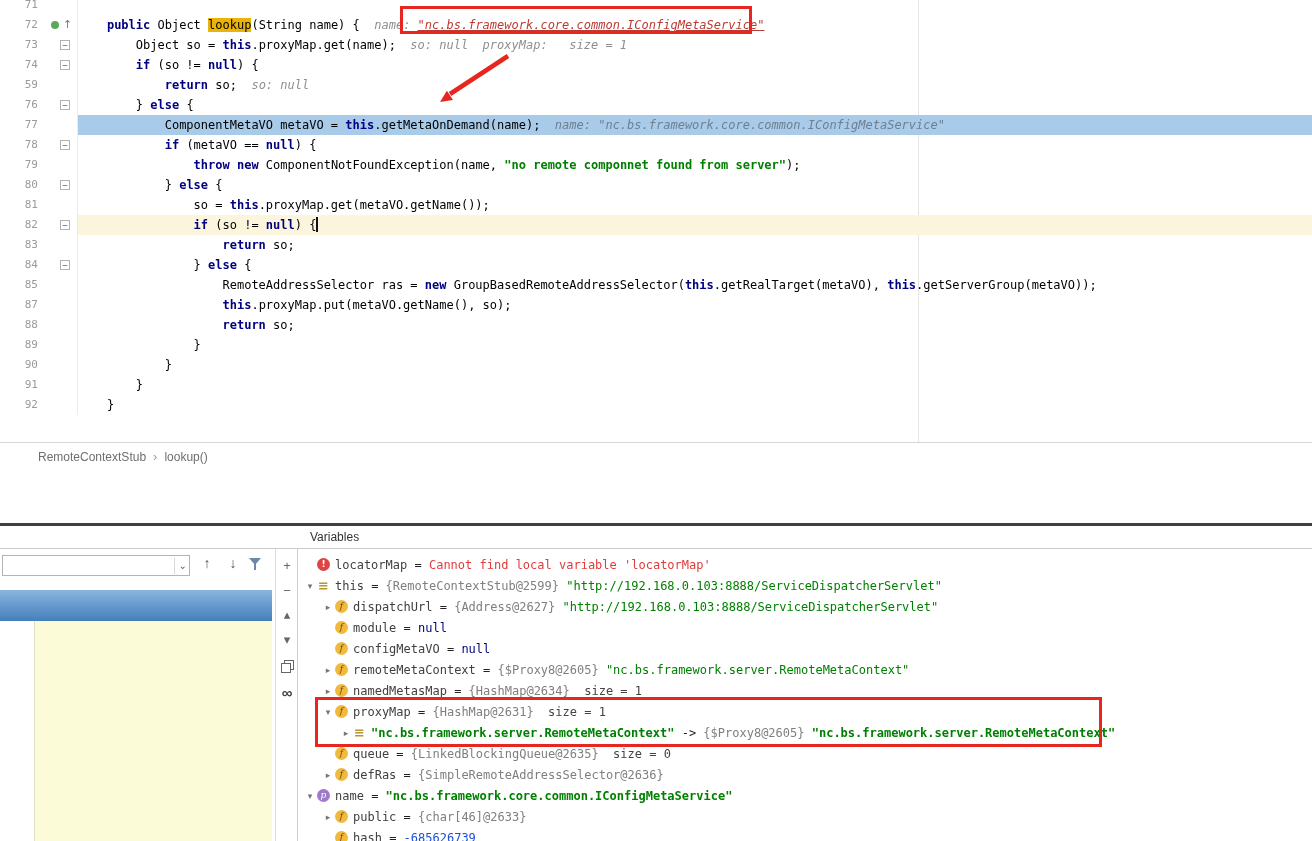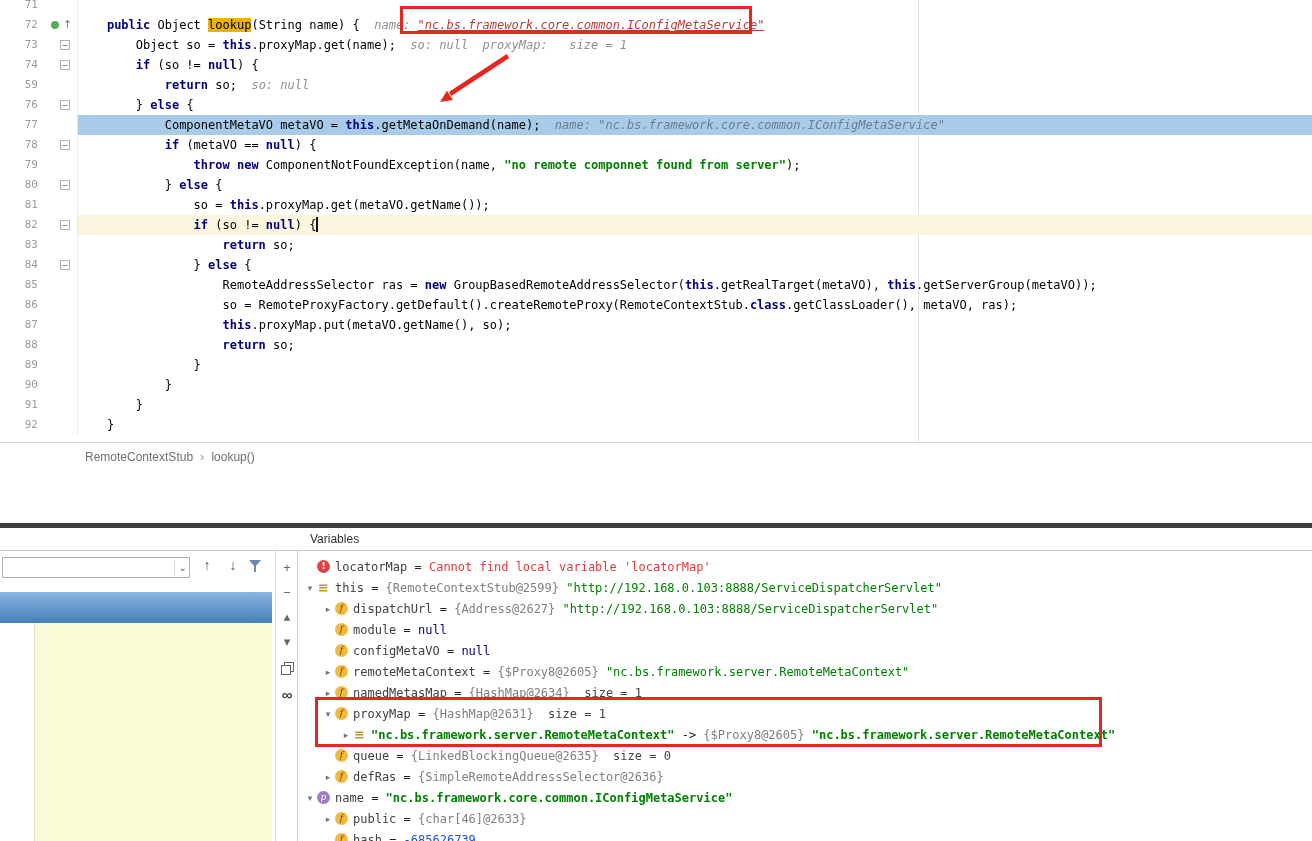--- a/index.html
+++ b/index.html
@@ -25,29 +25,29 @@
   .tk-kw{color:#000080;font-weight:bold}
   .tk-pl{color:#000}
   .tk-str{color:#008000;font-weight:bold}
   .tk-sel{background:#eab308}
   .tk-hintlbl{color:#8f8f8f;font-style:italic}
   .hl-exec .tk-hintlbl{color:#6e7f90}
   .tk-hintred{color:#bc3a32;font-style:italic;text-decoration:underline}
   .tk-cursor{display:inline-block;width:0;border-left:2px solid #111;height:15px;vertical-align:-3px}
 
   
-  .crumbs{height:27px;display:flex;align-items:center;padding-left:85px;gap:7px;
+  .crumbs{height:27px;display:flex;align-items:center;padding-left:38px;gap:7px;
     font-size:12px;color:#6f6f6f;background:#fff}
   .crumb-sep{color:#9a9a9a;font-size:13px}
 
   
   .spacer{height:53px;background:#fff}
 
   
-  .dbg{height:318px;border-top:5px solid #404040;background:#fff;position:relative}
+  .dbg{height:318px;border-top:3px solid #404040;background:#fff;position:relative}
   .dbg-header{height:23px;border-bottom:1px solid #c9c9c9;line-height:23px;
     padding-left:310px;font-size:12px;color:#333}
   .dbg-content{position:relative;height:294px}
 
   .left-zone{position:absolute;left:0;top:0;width:298px;height:100%;
     border-right:1px solid #cfcfcf;background:#fff}
   .combo{position:absolute;left:2px;top:6px;width:188px;height:21px;border:1px solid #b3b3b3;
     background:#fff}
   .combo-arrow{position:absolute;right:2px;top:2px;color:#666;font-size:10px;
     border-left:1px solid #d9d9d9;padding-left:4px;line-height:16px}
@@ -112,21 +112,20 @@
       <div class="cl"><span class="ln">76</span><span class="gut"><span class="mk mk-fold">−</span></span><span class="body"><span class="tk-pl">        } </span><span class="tk-kw">else</span><span class="tk-pl"> {</span></span></div>
       <div class="cl hl-exec"><span class="ln">77</span><span class="gut"></span><span class="body"><span class="tk-pl">            ComponentMetaVO metaVO = </span><span class="tk-kw">this</span><span class="tk-pl">.getMetaOnDemand(name);</span><span class="tk-hintlbl">  name: "nc.bs.framework.core.common.IConfigMetaService"</span></span></div>
       <div class="cl"><span class="ln">78</span><span class="gut"><span class="mk mk-fold">−</span></span><span class="body"><span class="tk-pl">            </span><span class="tk-kw">if</span><span class="tk-pl"> (metaVO == </span><span class="tk-kw">null</span><span class="tk-pl">) {</span></span></div>
       <div class="cl"><span class="ln">79</span><span class="gut"></span><span class="body"><span class="tk-pl">                </span><span class="tk-kw">throw</span><span class="tk-pl"> </span><span class="tk-kw">new</span><span class="tk-pl"> ComponentNotFoundException(name, </span><span class="tk-str">"no remote componnet found from server"</span><span class="tk-pl">);</span></span></div>
       <div class="cl"><span class="ln">80</span><span class="gut"><span class="mk mk-fold">−</span></span><span class="body"><span class="tk-pl">            } </span><span class="tk-kw">else</span><span class="tk-pl"> {</span></span></div>
       <div class="cl"><span class="ln">81</span><span class="gut"></span><span class="body"><span class="tk-pl">                so = </span><span class="tk-kw">this</span><span class="tk-pl">.proxyMap.get(metaVO.getName());</span></span></div>
       <div class="cl hl-caret"><span class="ln">82</span><span class="gut"><span class="mk mk-fold">−</span></span><span class="body"><span class="tk-pl">                </span><span class="tk-kw">if</span><span class="tk-pl"> (so != </span><span class="tk-kw">null</span><span class="tk-pl">) {</span><span class="tk-cursor"></span></span></div>
       <div class="cl"><span class="ln">83</span><span class="gut"></span><span class="body"><span class="tk-pl">                    </span><span class="tk-kw">return</span><span class="tk-pl"> so;</span></span></div>
       <div class="cl"><span class="ln">84</span><span class="gut"><span class="mk mk-fold">−</span></span><span class="body"><span class="tk-pl">                } </span><span class="tk-kw">else</span><span class="tk-pl"> {</span></span></div>
       <div class="cl"><span class="ln">85</span><span class="gut"></span><span class="body"><span class="tk-pl">                    RemoteAddressSelector ras = </span><span class="tk-kw">new</span><span class="tk-pl"> GroupBasedRemoteAddressSelector(</span><span class="tk-kw">this</span><span class="tk-pl">.getRealTarget(metaVO), </span><span class="tk-kw">this</span><span class="tk-pl">.getServerGroup(metaVO));</span></span></div>
-      <div class="cl"><span class="ln">86</span><span class="gut"></span><span class="body"><span class="tk-pl">                    so = RemoteProxyFactory.getDefault().createRemoteProxy(RemoteContextStub.</span><span class="tk-kw">class</span><span class="tk-pl">.getClassLoader(), metaVO, ras);</span></span></div>
       <div class="cl"><span class="ln">87</span><span class="gut"></span><span class="body"><span class="tk-pl">                    </span><span class="tk-kw">this</span><span class="tk-pl">.proxyMap.put(metaVO.getName(), so);</span></span></div>
       <div class="cl"><span class="ln">88</span><span class="gut"></span><span class="body"><span class="tk-pl">                    </span><span class="tk-kw">return</span><span class="tk-pl"> so;</span></span></div>
       <div class="cl"><span class="ln">89</span><span class="gut"></span><span class="body"><span class="tk-pl">                }</span></span></div>
       <div class="cl"><span class="ln">90</span><span class="gut"></span><span class="body"><span class="tk-pl">            }</span></span></div>
       <div class="cl"><span class="ln">91</span><span class="gut"></span><span class="body"><span class="tk-pl">        }</span></span></div>
       <div class="cl"><span class="ln">92</span><span class="gut"></span><span class="body"><span class="tk-pl">    }</span></span></div>
     </div>
 </div>
 
 <div class="crumbs">

